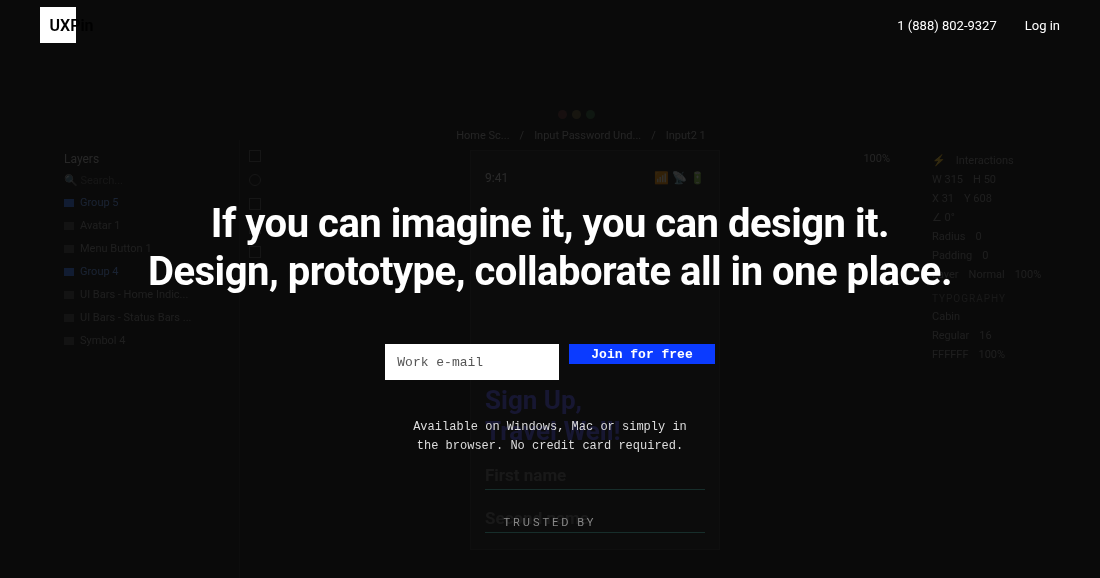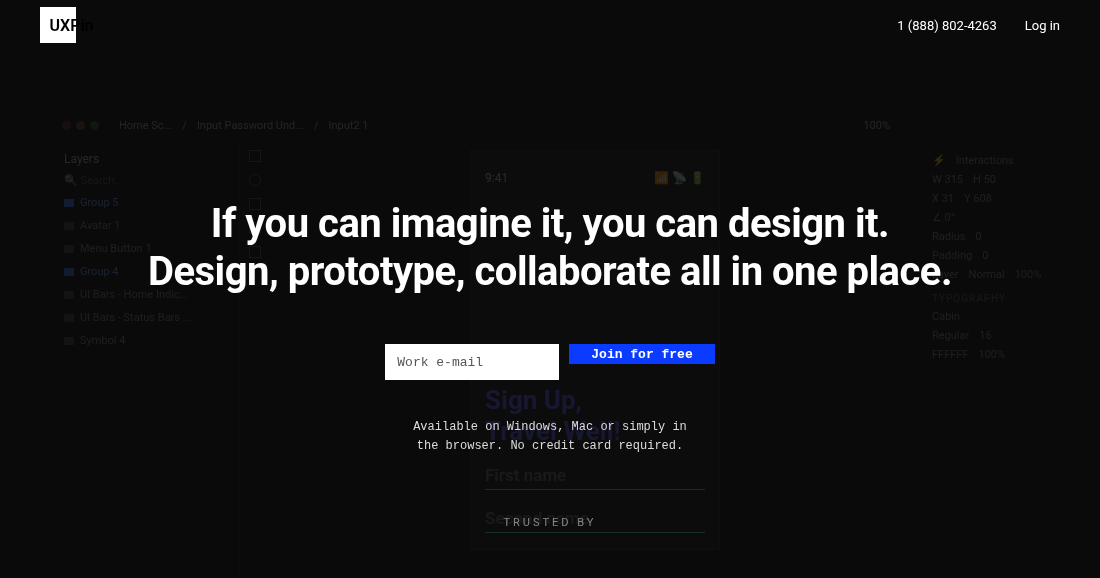--- a/index.html
+++ b/index.html
@@ -49,20 +49,21 @@
   opacity: 0.16;
   font-size: 11px;
   color: #ccc;
 }
 .editor-toolbar {
   display: flex;
   align-items: center;
   height: 30px;
   padding: 0 10px;
   gap: 10px;
+  flex-direction: column;
 }
 .traffic { display: flex; gap: 5px; }
 .traffic span { width: 9px; height: 9px; border-radius: 50%; background: #555; }
 .traffic span:nth-child(1){ background: #5a2e2e; }
 .traffic span:nth-child(2){ background: #5a532e; }
 .traffic span:nth-child(3){ background: #2e5a35; }
 .breadcrumb { display: flex; gap: 10px; margin-left: 10px; color: #aaa; }
 .breadcrumb span { white-space: nowrap; }
 .zoom { margin-left: auto; margin-right: 200px; color: #aaa; }
 
@@ -173,21 +174,21 @@
 }
 </style>
 </head>
 <body>
 
 <header class="header">
   <div class="header-left">
     <div class="logo">UXPin</div>
   </div>
   <div class="header-right">
-    <span class="phone">1 (888) 802-4263</span>
+    <span class="phone">1 (888) 802-9327</span>
     <span class="login">Log in</span>
   </div>
 </header>
 
 <div class="editor-bg">
   <div class="editor-toolbar">
     <div class="traffic">
         <span></span>
         <span></span>
         <span></span>

